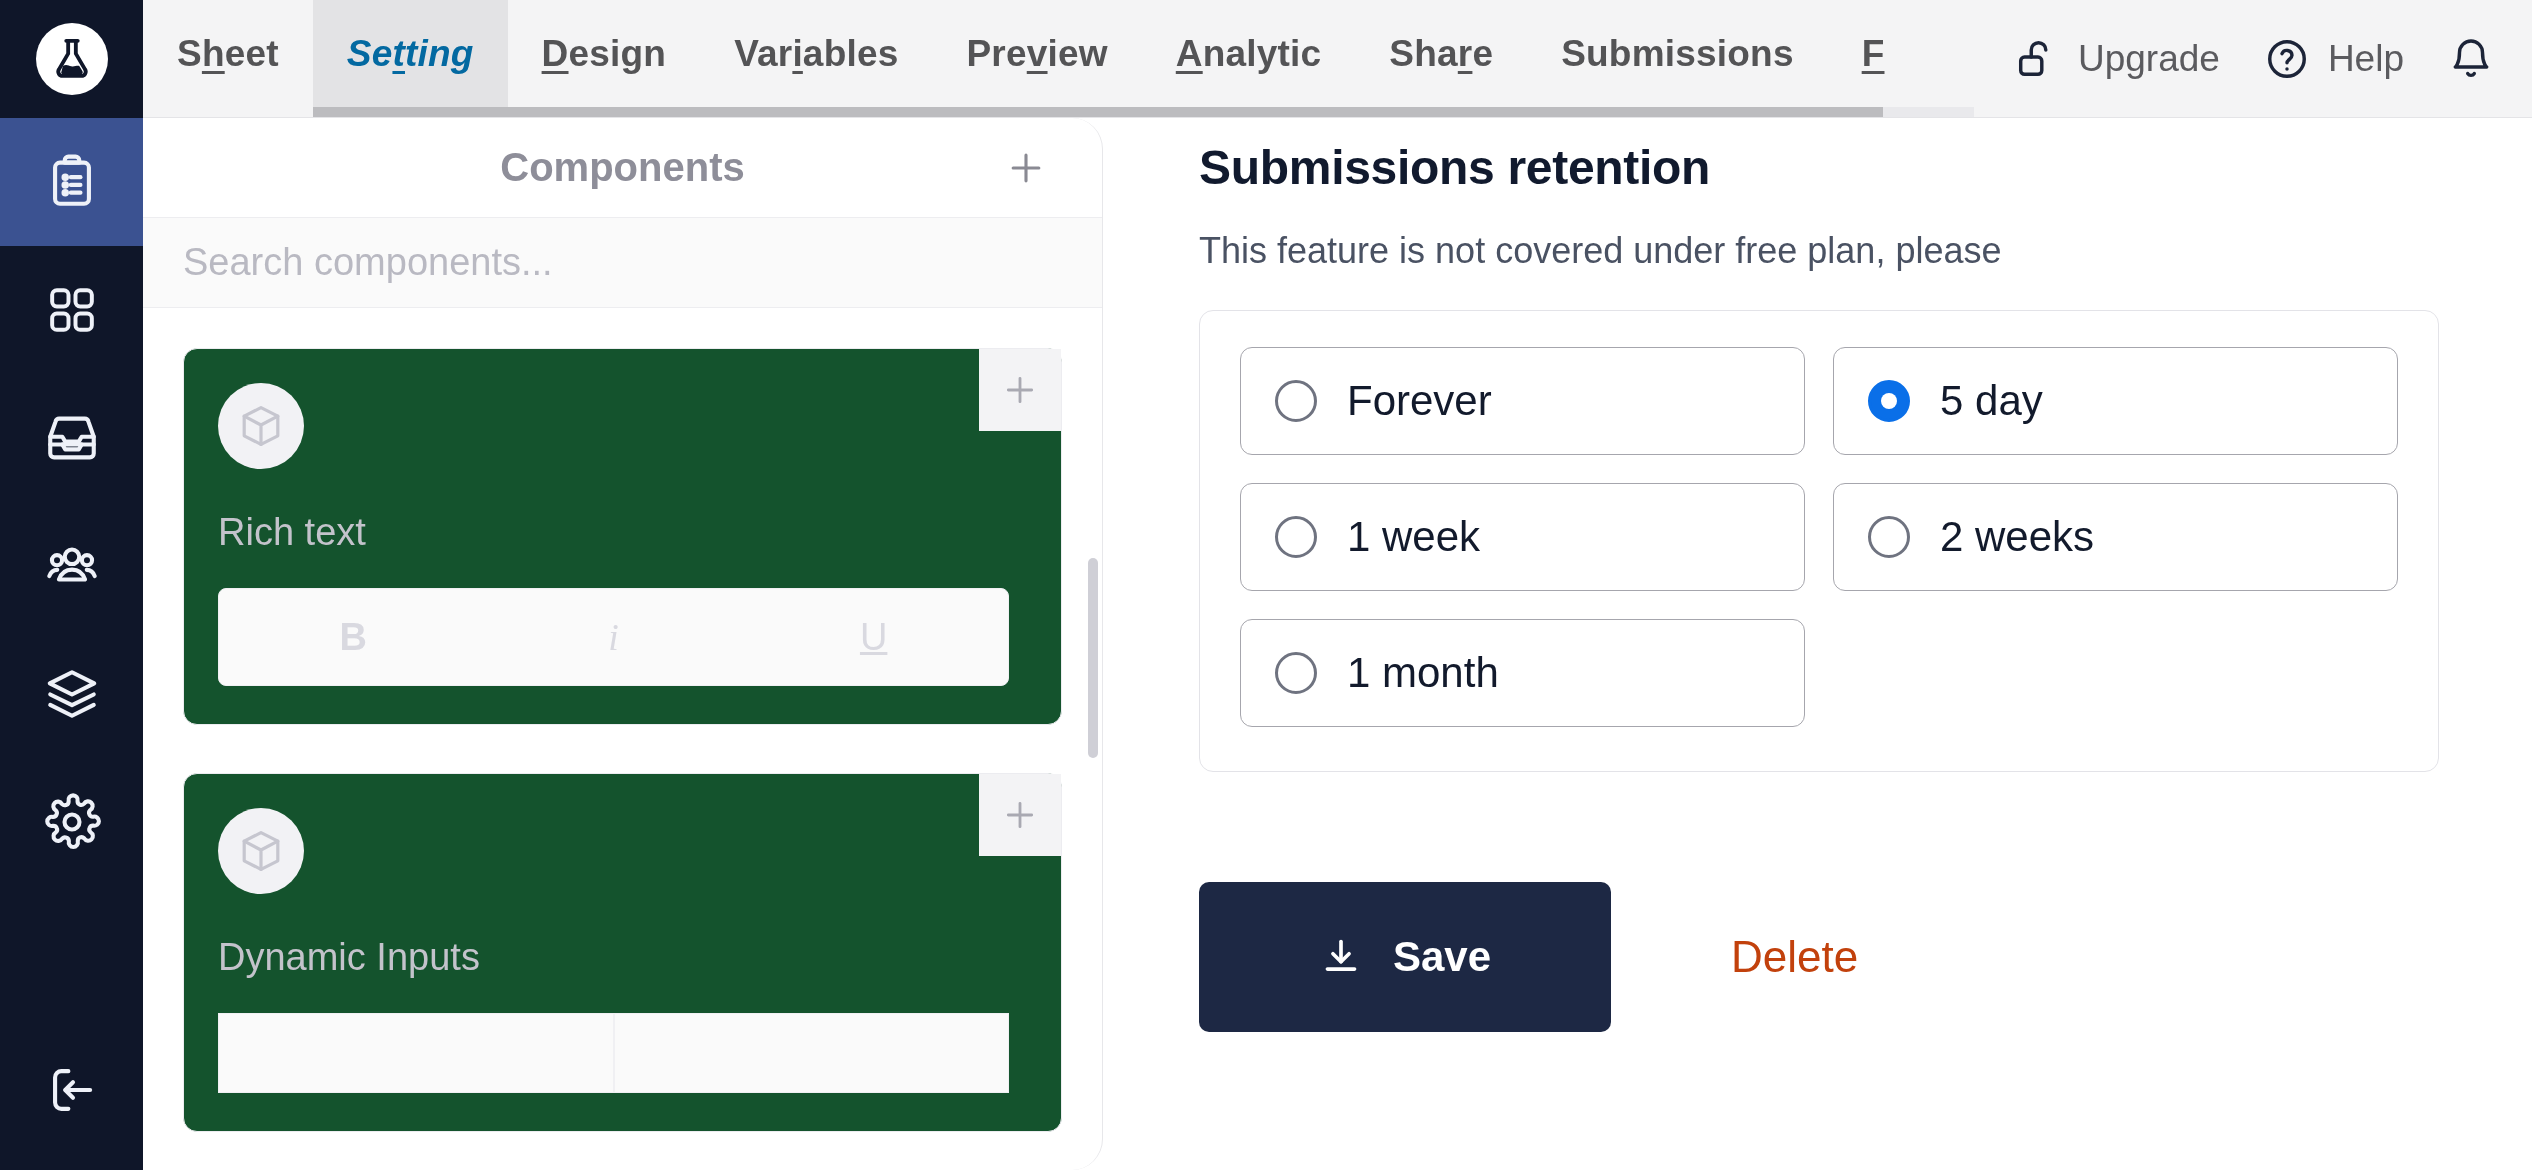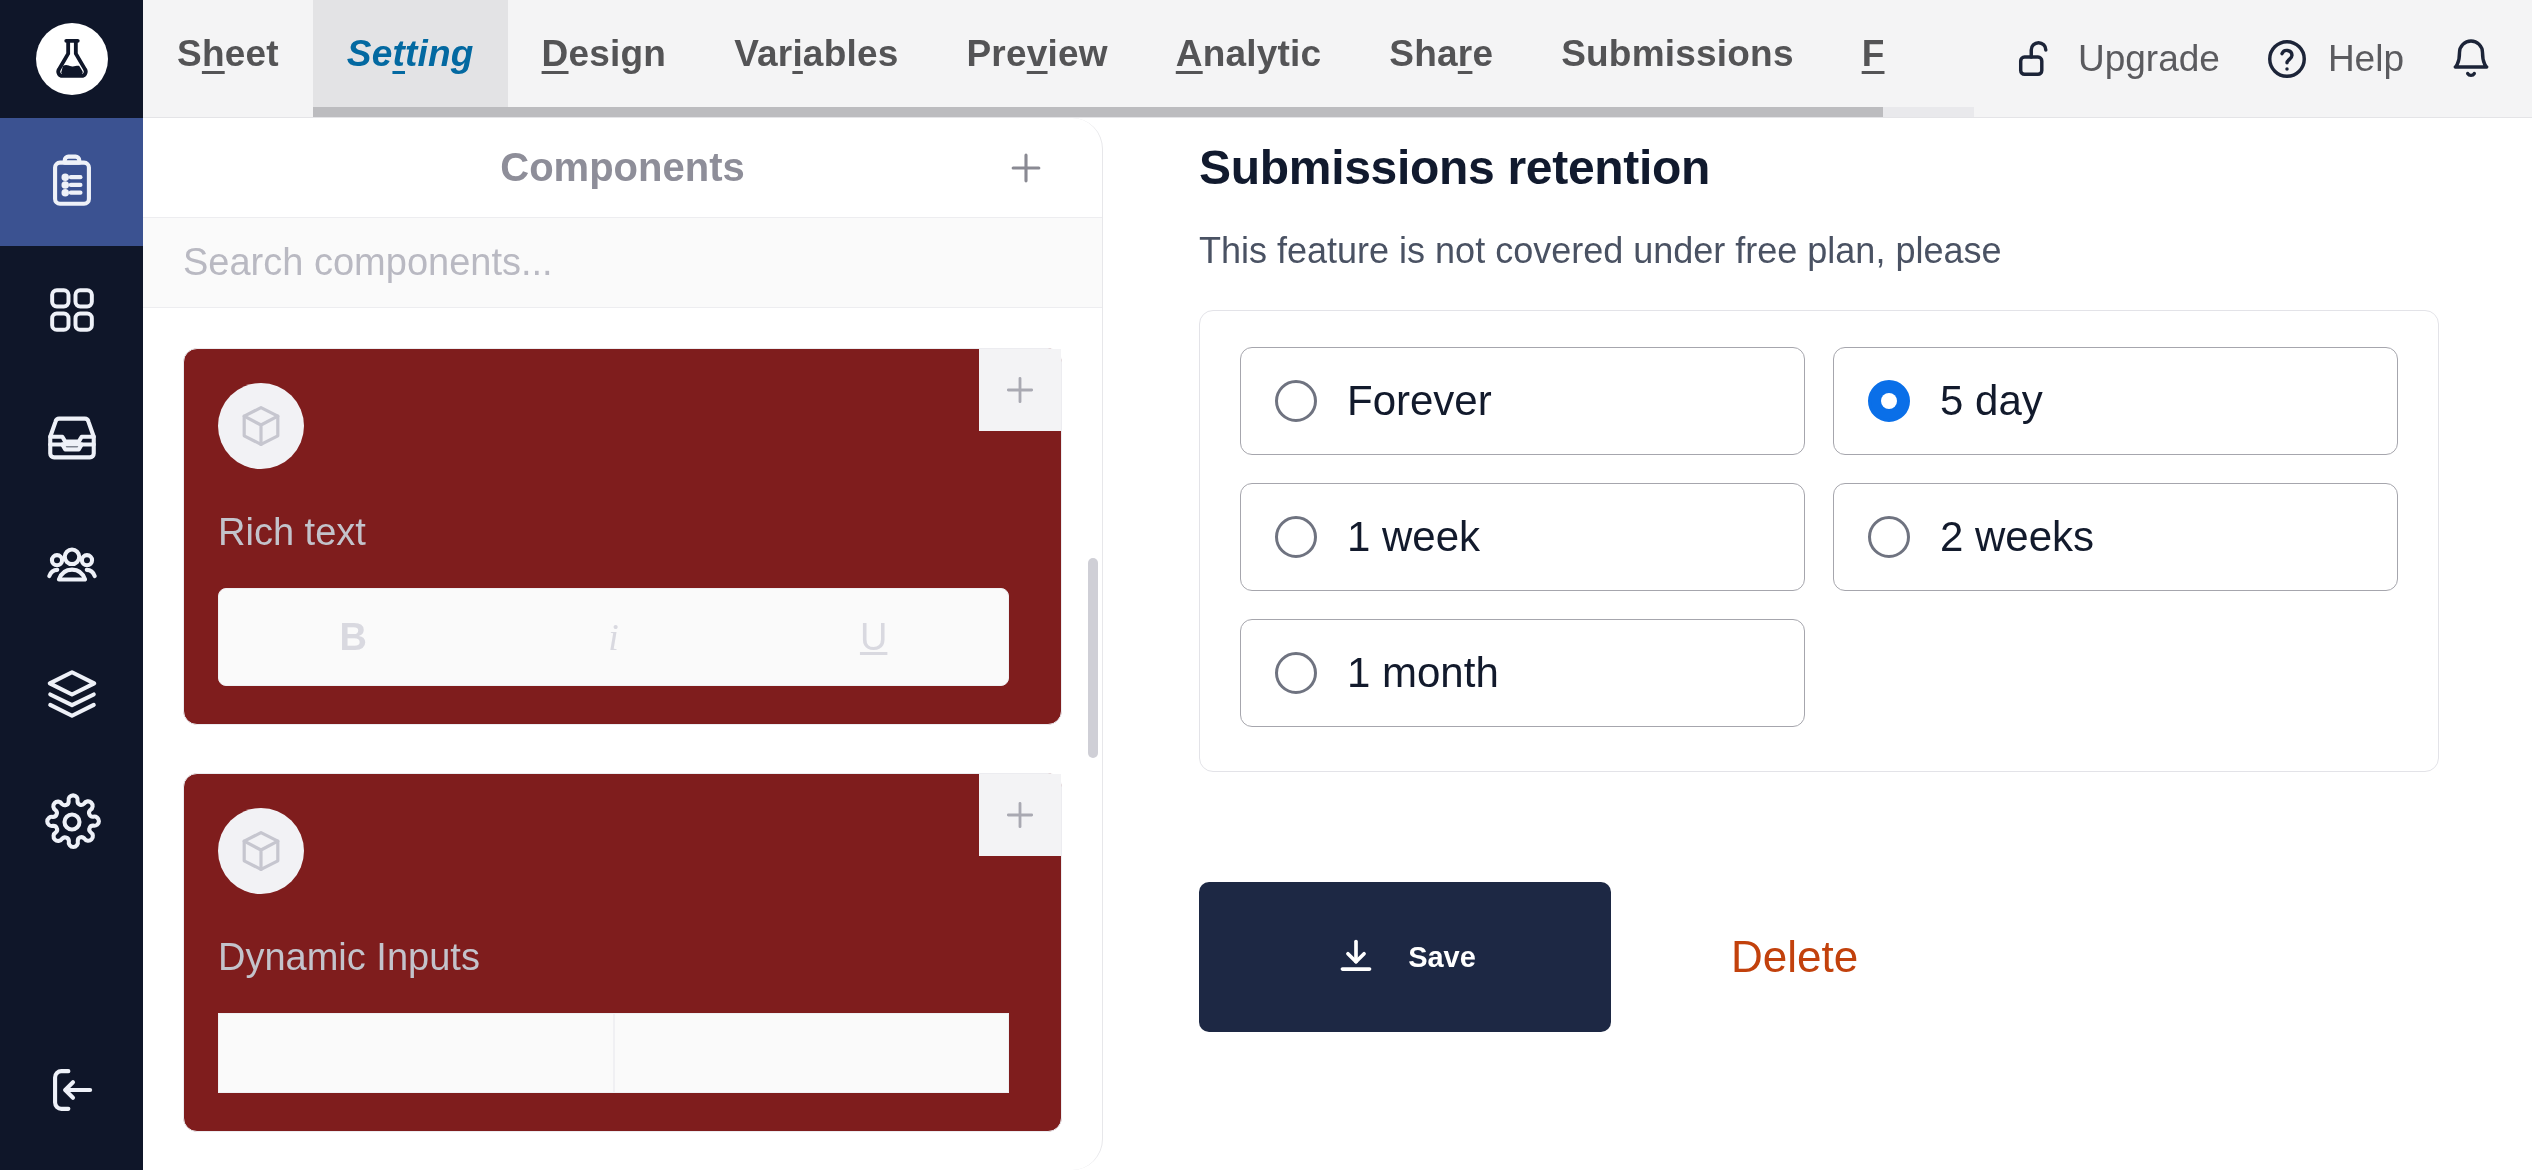--- a/index.html
+++ b/index.html
@@ -117,21 +117,21 @@
     font-family: "Liberation Sans", sans-serif;
     font-size: 38px; color: #1f2430;
   }
   .comp-search input::placeholder { color: #b9b9c2; }
   .comp-list {
     flex: 1 1 auto; min-height: 0; overflow: hidden;
     padding: 40px 40px 0 40px; position: relative;
   }
   .comp-card {
     border: 1px solid #ececf0; border-radius: 14px;
-    background: #7f1d1d;
+    background: #14532d;
     margin-bottom: 48px; padding: 34px 52px 38px 34px;
     position: relative;
   }
   .comp-card-add {
     position: absolute; right: 0; top: 0;
     width: 82px; height: 82px;
     background: #f3f3f5;
     display: flex; align-items: center; justify-content: center;
     cursor: pointer;
   }
@@ -195,21 +195,21 @@
   .radio-opt.checked .radio-mark::after {
     content: ""; width: 16px; height: 16px; border-radius: 50%; background: #ffffff;
   }
   .radio-label { font-size: 42px; color: #121a2c; }
 
   .actions { margin-top: 110px; display: flex; align-items: center; gap: 0; }
   .btn-save {
     display: flex; align-items: center; justify-content: center; gap: 30px;
     background: #1d2844; color: #ffffff;
     width: 412px; height: 150px; border-radius: 10px;
-    font-size: 29px; font-weight: bold; cursor: pointer; border: 0;
+    font-size: 42px; font-weight: bold; cursor: pointer; border: 0;
     font-family: "Liberation Sans", sans-serif;
   }
   .btn-delete {
     margin-left: 120px;
     font-size: 44px; color: #c2410c; cursor: pointer;
     background: transparent; border: 0; font-weight: normal;
     font-family: "Liberation Sans", sans-serif;
     text-align: center;
   }
 </style>

